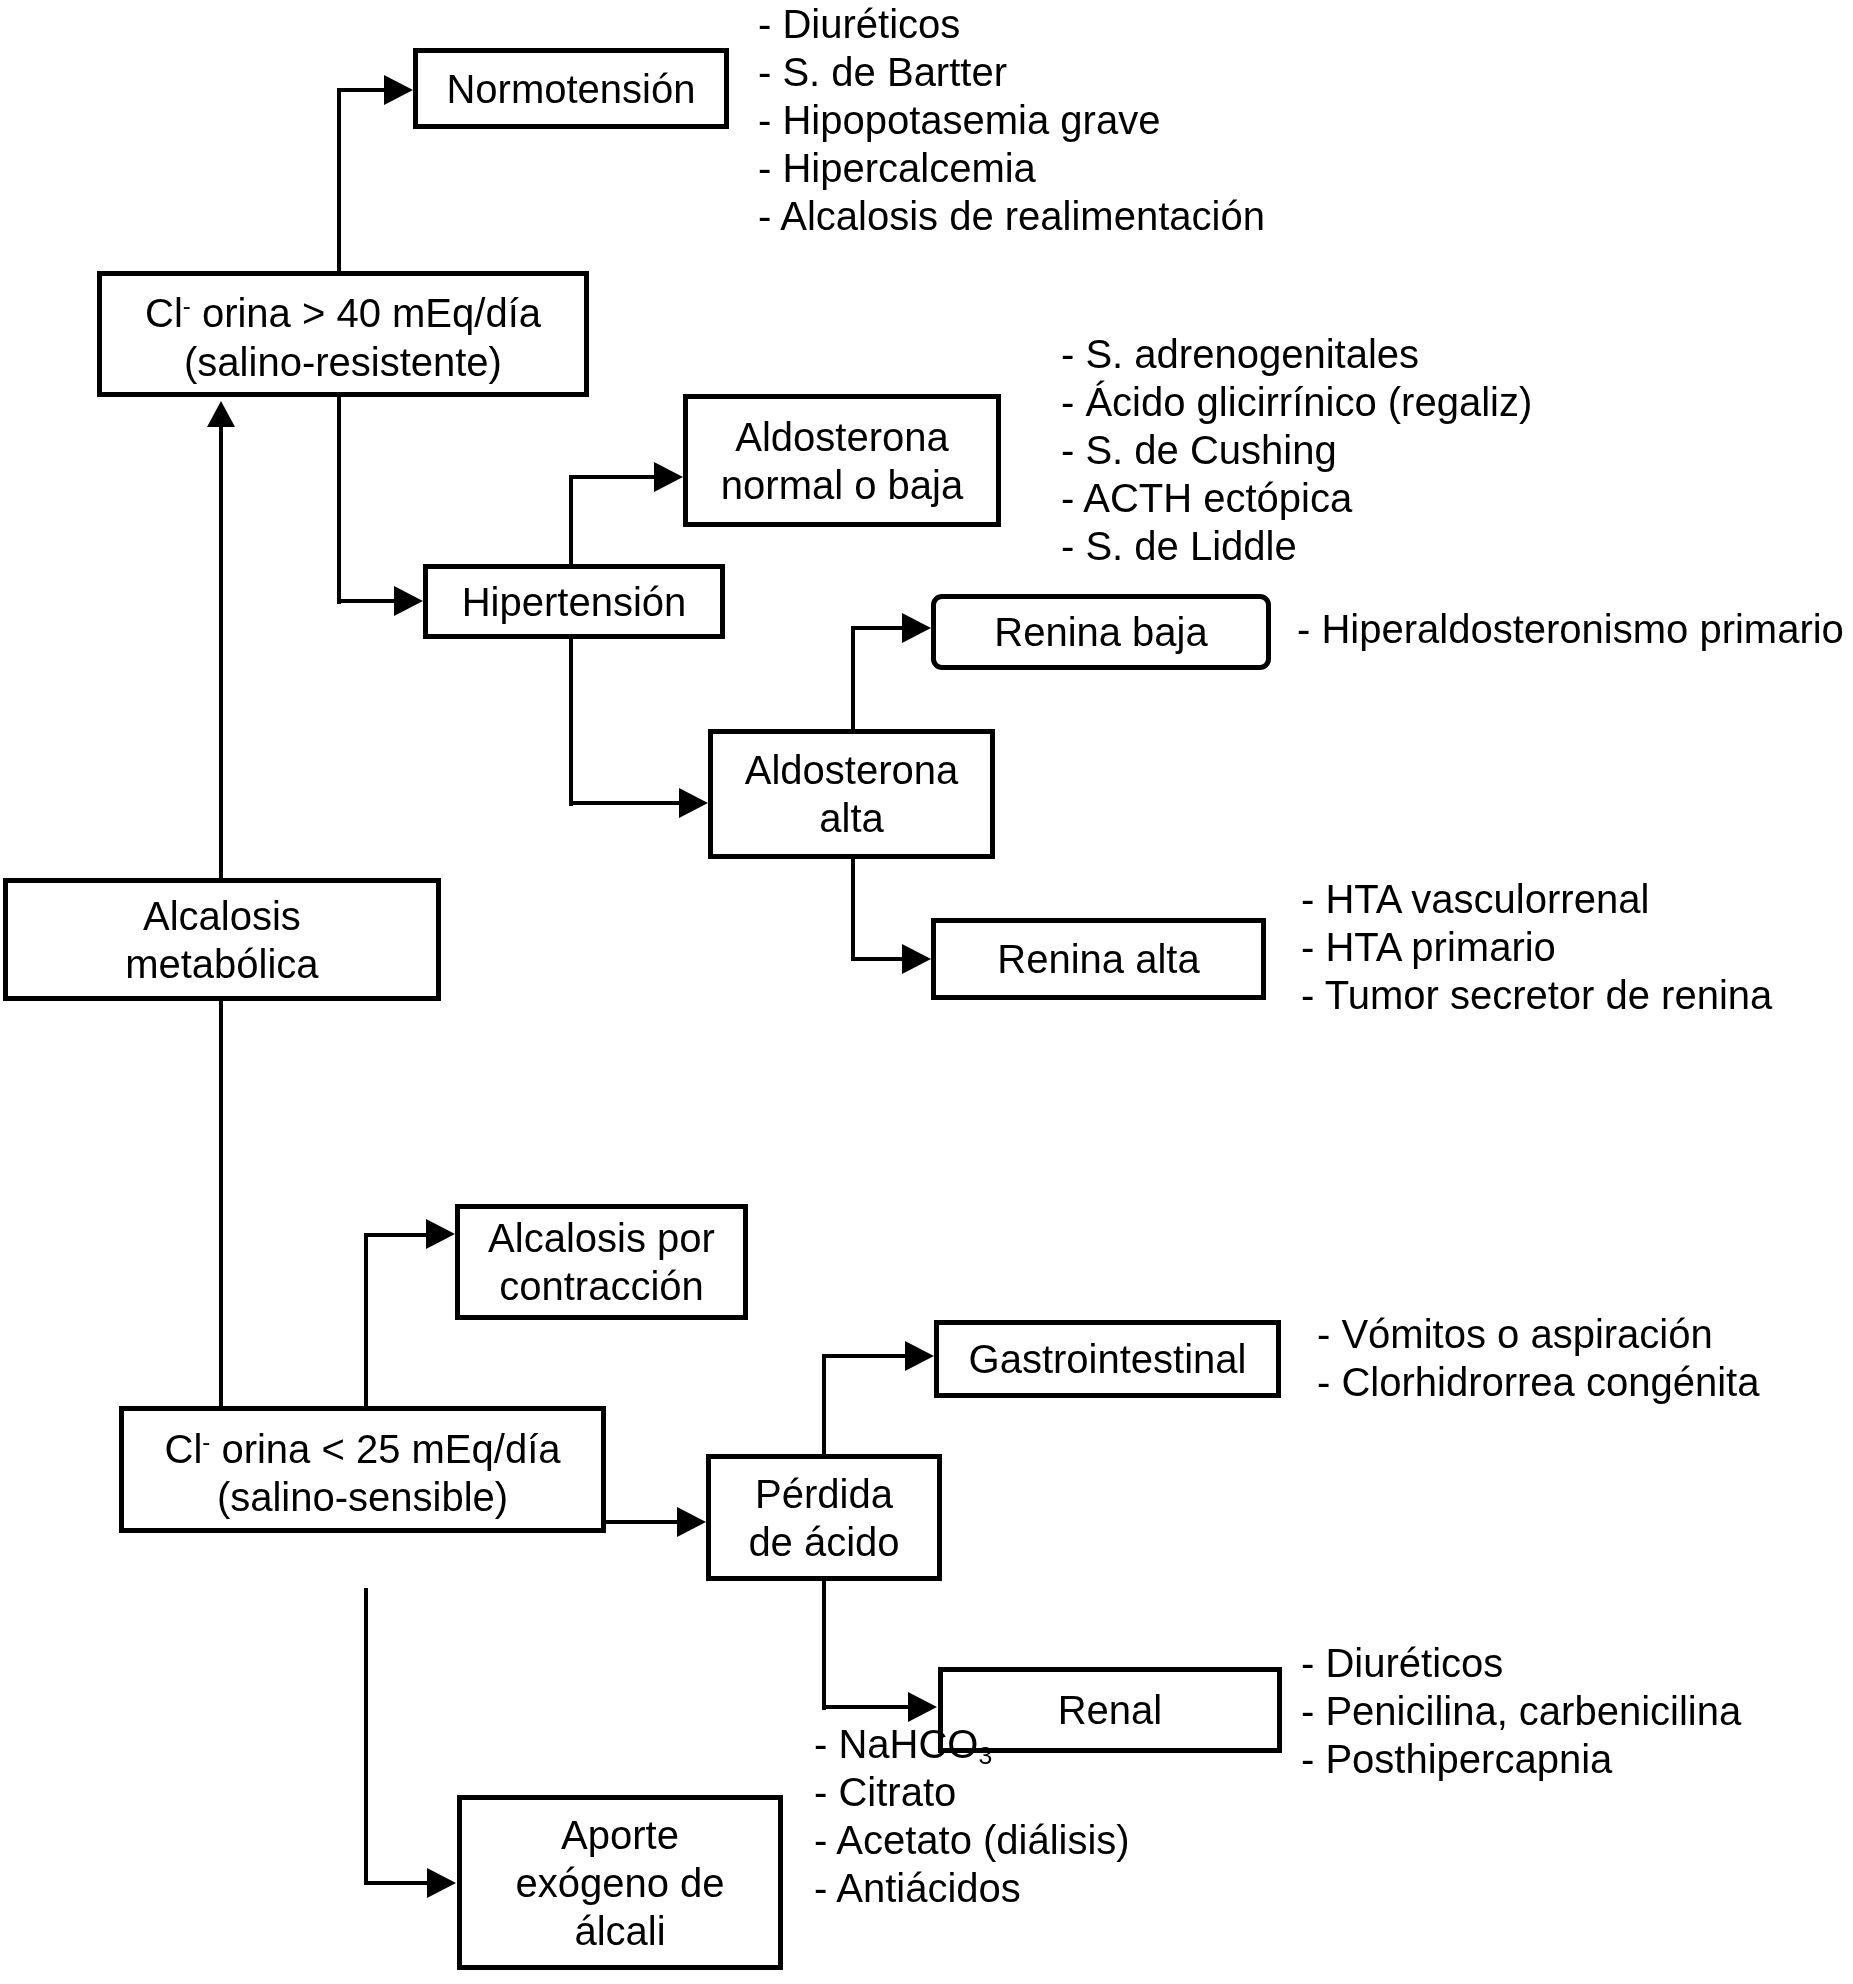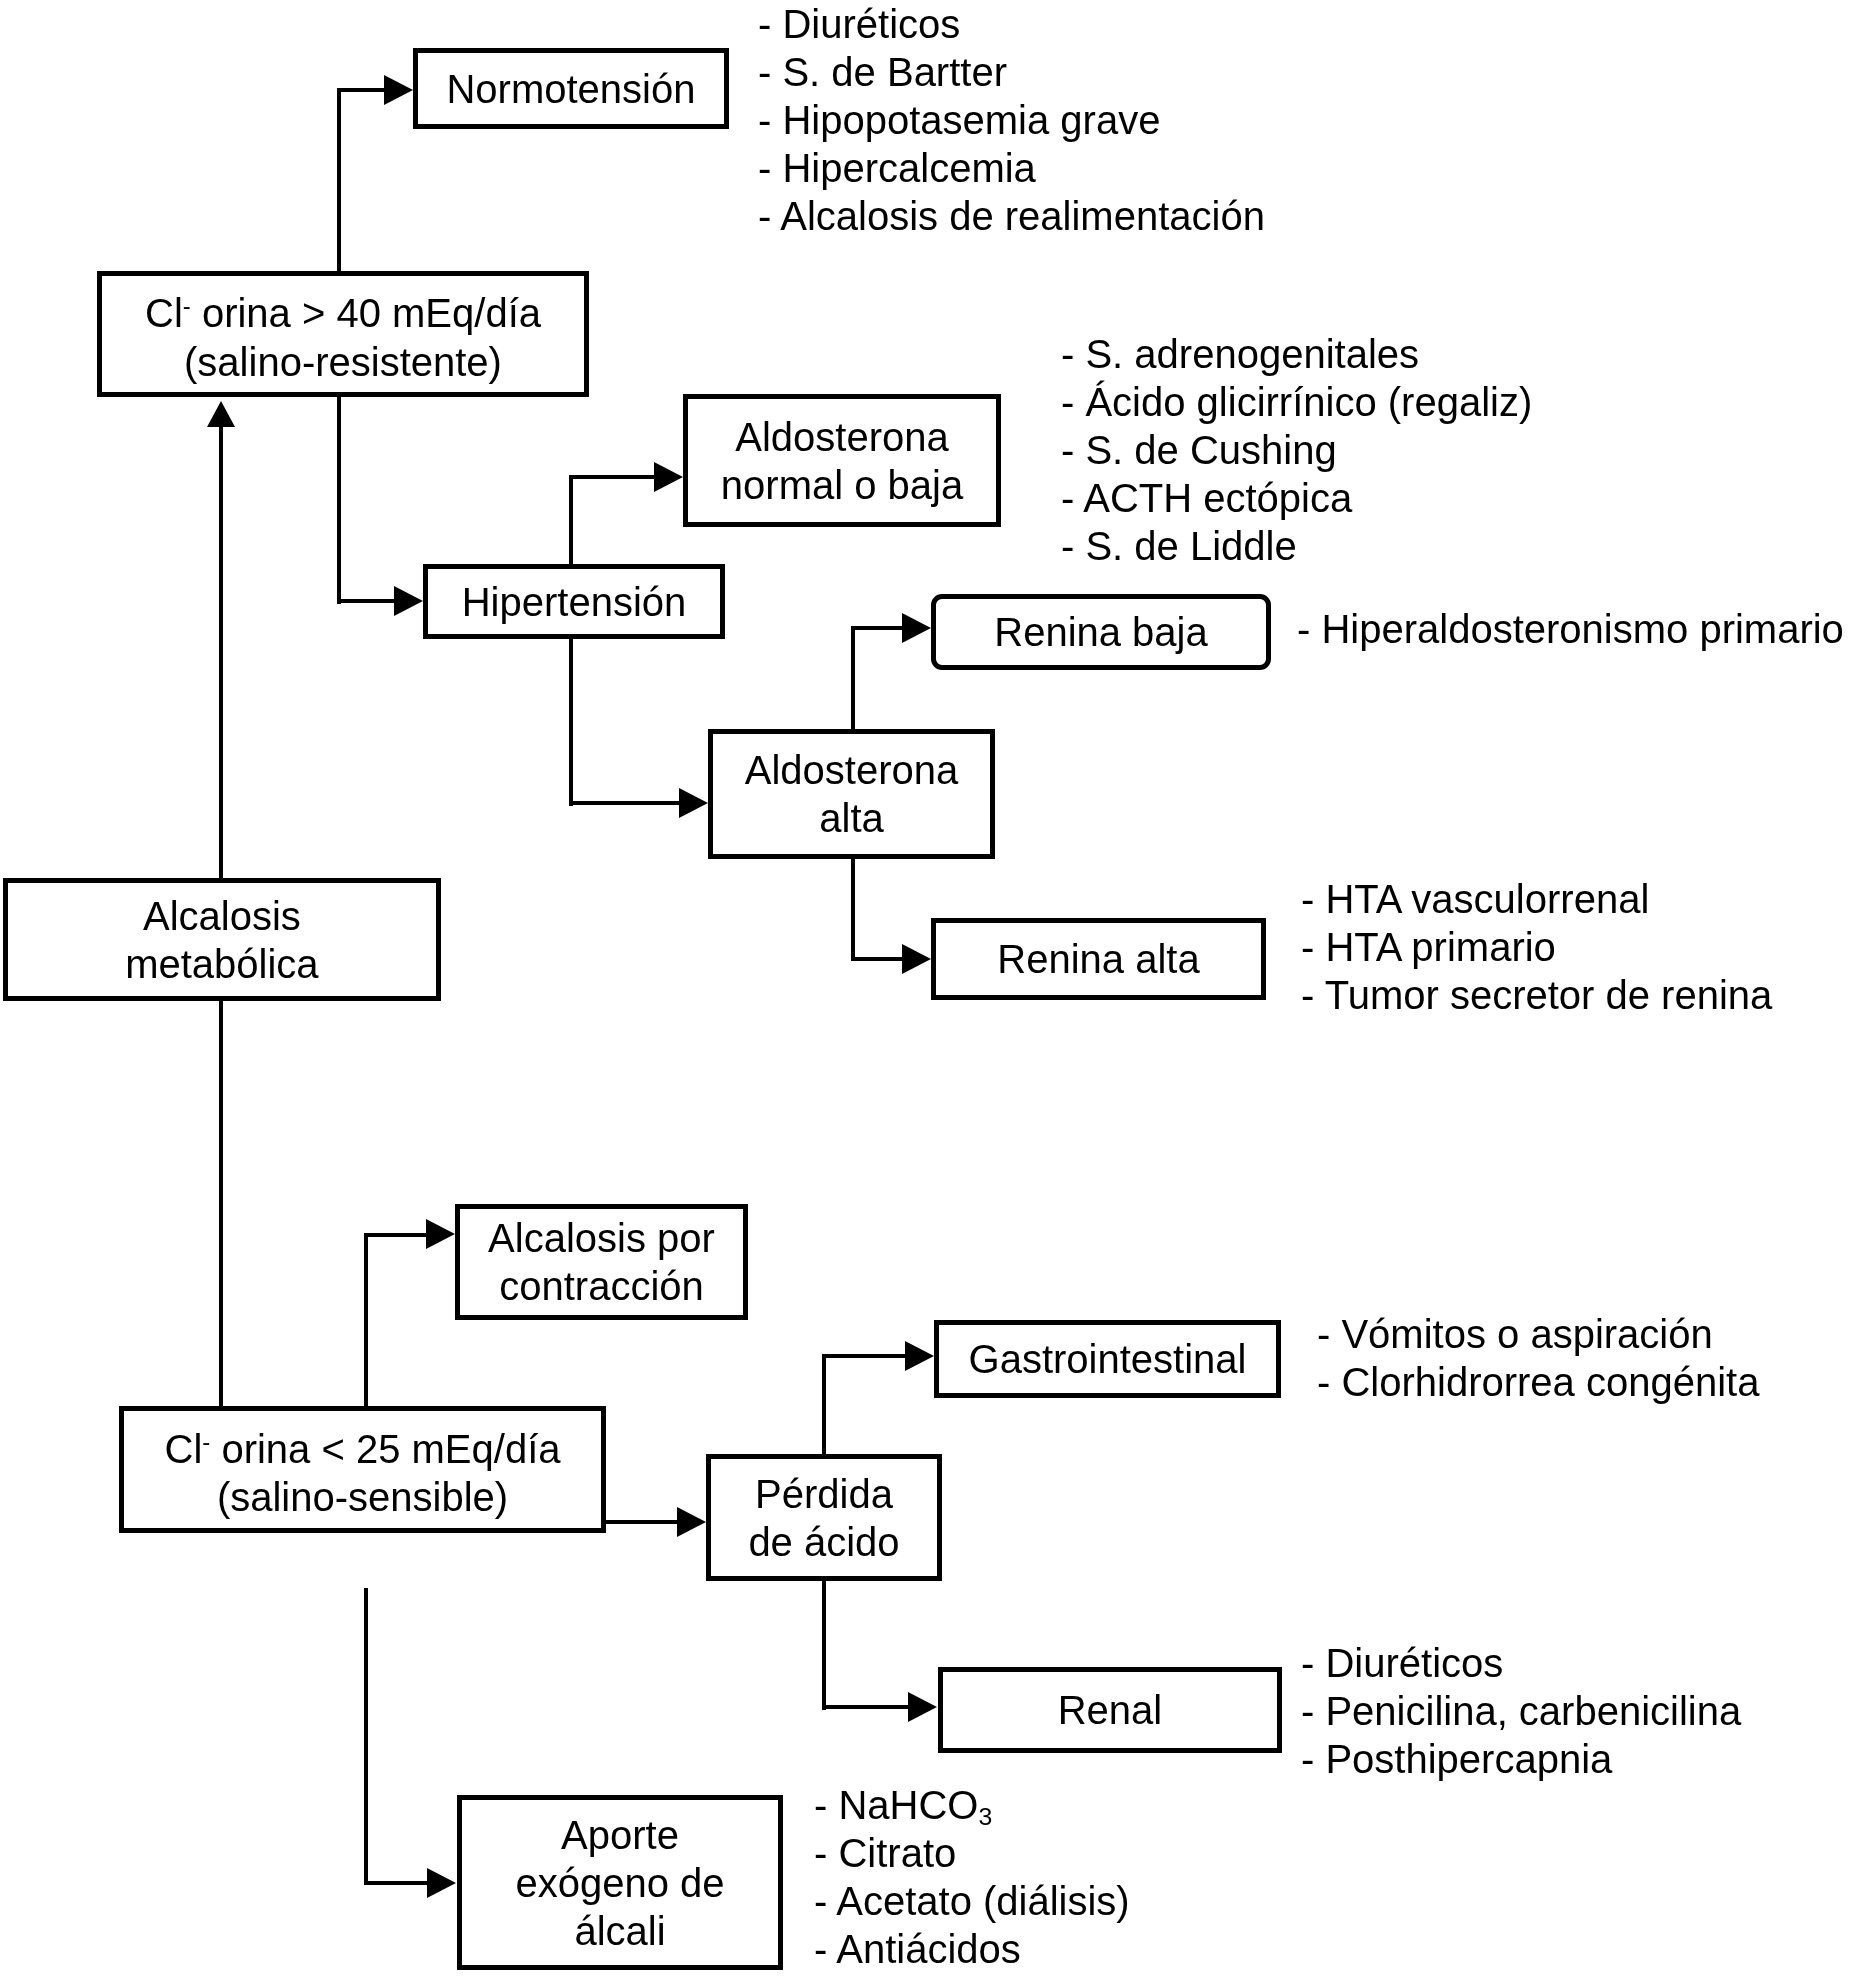--- a/index.html
+++ b/index.html
@@ -207,21 +207,21 @@
     <div class="cause-item">- Vómitos o aspiración</div>
     <div class="cause-item">- Clorhidrorrea congénita</div>
   </div>
 
   <div class="cause-list" style="left:1301px; top:1639px;">
     <div class="cause-item">- Diuréticos</div>
     <div class="cause-item">- Penicilina, carbenicilina</div>
     <div class="cause-item">- Posthipercapnia</div>
   </div>
 
-  <div class="cause-list" style="left:814px; top:1781px;">
+  <div class="cause-list" style="left:814px; top:1720px;">
     <div class="cause-item"><span>- NaHCO</span><span class="sub">3</span></div>
     <div class="cause-item">- Citrato</div>
     <div class="cause-item">- Acetato (diálisis)</div>
     <div class="cause-item">- Antiácidos</div>
   </div>
 
 </div>
 
 
 </body></html>

